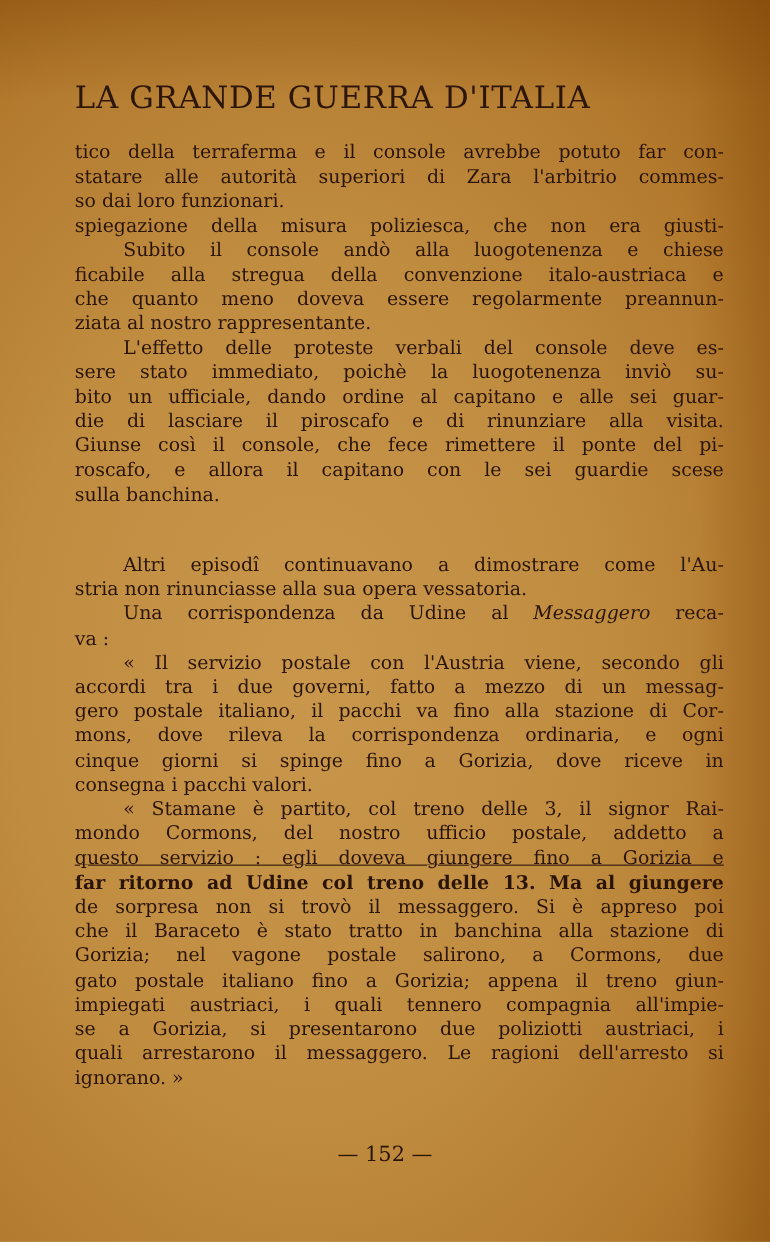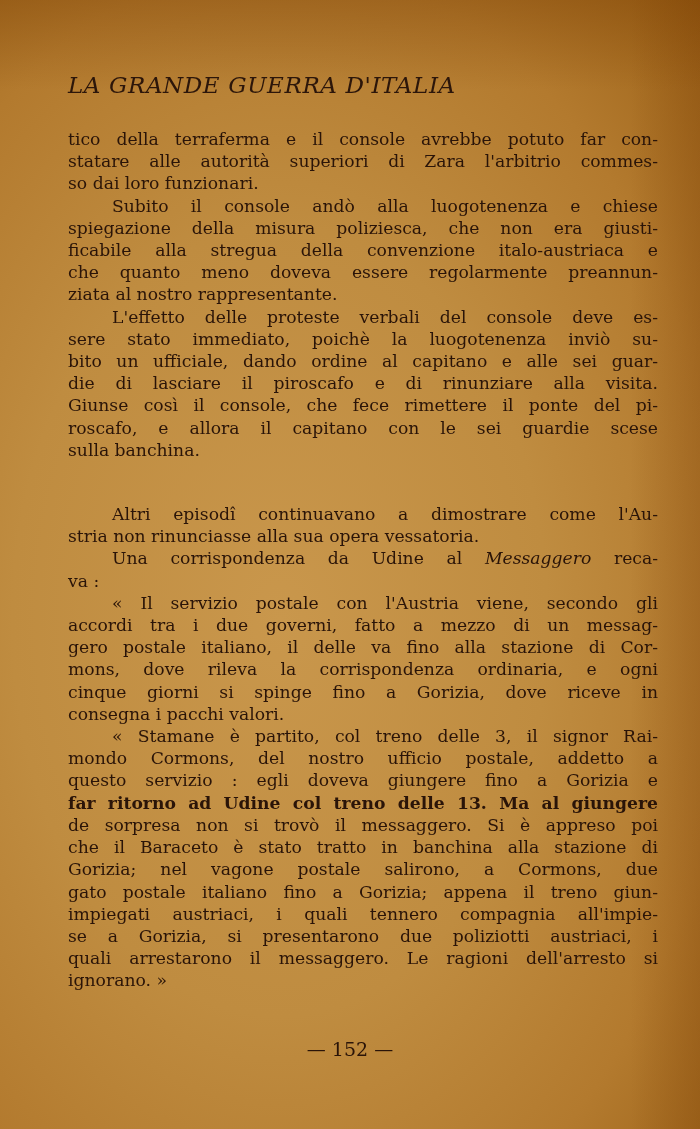--- a/index.html
+++ b/index.html
@@ -11,21 +11,21 @@
     color: #2a1408;
   }
   .page-shade {
     position: absolute; inset: 0; pointer-events: none;
     background:
       linear-gradient(to bottom, rgba(120,60,0,0.35) 0px, rgba(120,60,0,0) 90px),
       linear-gradient(to left, rgba(130,70,10,0.35) 0px, rgba(130,70,10,0) 70px);
   }
   .running-head {
     position: absolute; left: 68px; top: 72px;
-    font-style: italic; font-size: 23px; letter-spacing: 0.6px;
+    font-size: 28px; letter-spacing: 0.6px;
     color: #2c160a;
   }
   .body-text {
     position: absolute; left: 68px; top: 128px; width: 590px;
     font-size: 17.2px; line-height: 22.2px;
     text-align: justify; text-align-last: auto;
   }
   .line { display: block; white-space: nowrap; text-align-last: justify; text-align: justify; }
   .line.last { text-align-last: left; }
   .line.indent { padding-left: 44px; }
@@ -45,22 +45,22 @@
 
 <div class="body-text">
 
   <div>
     <span class="line" style="text-align-last: justify;">tico della terraferma e il console avrebbe potuto far con-</span>
     <span class="line" style="text-align-last: justify;">statare alle autorità superiori di Zara l'arbitrio commes-</span>
     <span class="line last">so dai loro funzionari.</span>
   </div>
 
   <div>
+    <span class="line" style="text-align-last: justify;">spiegazione della misura poliziesca, che non era giusti-</span>
     <span class="line indent" style="text-align-last: justify;">Subito il console andò alla luogotenenza e chiese</span>
-    <span class="line" style="text-align-last: justify;">spiegazione della misura poliziesca, che non era giusti-</span>
     <span class="line" style="text-align-last: justify;">ficabile alla stregua della convenzione italo-austriaca e</span>
     <span class="line" style="text-align-last: justify;">che quanto meno doveva essere regolarmente preannun-</span>
     <span class="line last">ziata al nostro rappresentante.</span>
   </div>
 
   <div>
     <span class="line indent" style="text-align-last: justify;">L'effetto delle proteste verbali del console deve es-</span>
     <span class="line" style="text-align-last: justify;">sere stato immediato, poichè la luogotenenza inviò su-</span>
     <span class="line" style="text-align-last: justify;">bito un ufficiale, dando ordine al capitano e alle sei guar-</span>
     <span class="line" style="text-align-last: justify;">die di lasciare il piroscafo e di rinunziare alla visita.</span>
@@ -77,30 +77,30 @@
   </div>
 
   <div>
     <span class="line indent" style="text-align-last: justify;"><span>Una corrispondenza da Udine al </span><em>Messaggero</em><span> reca-</span></span>
     <span class="line last">va :</span>
   </div>
 
   <div>
     <span class="line indent" style="text-align-last: justify;">« Il servizio postale con l'Austria viene, secondo gli</span>
     <span class="line" style="text-align-last: justify;">accordi tra i due governi, fatto a mezzo di un messag-</span>
-    <span class="line" style="text-align-last: justify;">gero postale italiano, il delle va fino alla stazione di Cor-</span>
+    <span class="line" style="text-align-last: justify;">gero postale italiano, il pacchi va fino alla stazione di Cor-</span>
     <span class="line" style="text-align-last: justify;">mons, dove rileva la corrispondenza ordinaria, e ogni</span>
     <span class="line" style="text-align-last: justify;">cinque giorni si spinge fino a Gorizia, dove riceve in</span>
     <span class="line last">consegna i pacchi valori.</span>
   </div>
 
   <div>
     <span class="line indent" style="text-align-last: justify;">« Stamane è partito, col treno delle 3, il signor Rai-</span>
     <span class="line" style="text-align-last: justify;">mondo Cormons, del nostro ufficio postale, addetto a</span>
-    <span class="line" style="text-align-last: justify;">questo servizio : egli doveva giungere fino a Gorizia e</span>
+    <span class="line" style="text-align-last: justify; text-decoration: underline;">questo servizio : egli doveva giungere fino a Gorizia e</span>
     <span class="line" style="text-align-last: justify; font-weight: bold;">far ritorno ad Udine col treno delle 13. Ma al giungere</span>
     <span class="line" style="text-align-last: justify;">de sorpresa non si trovò il messaggero. Si è appreso poi</span>
     <span class="line" style="text-align-last: justify;">che il Baraceto è stato tratto in banchina alla stazione di</span>
     <span class="line" style="text-align-last: justify;">Gorizia; nel vagone postale salirono, a Cormons, due</span>
     <span class="line" style="text-align-last: justify;">gato postale italiano fino a Gorizia; appena il treno giun-</span>
     <span class="line" style="text-align-last: justify;">impiegati austriaci, i quali tennero compagnia all'impie-</span>
     <span class="line" style="text-align-last: justify;">se a Gorizia, si presentarono due poliziotti austriaci, i</span>
     <span class="line" style="text-align-last: justify;">quali arrestarono il messaggero. Le ragioni dell'arresto si</span>
     <span class="line last">ignorano. »</span>
   </div>

